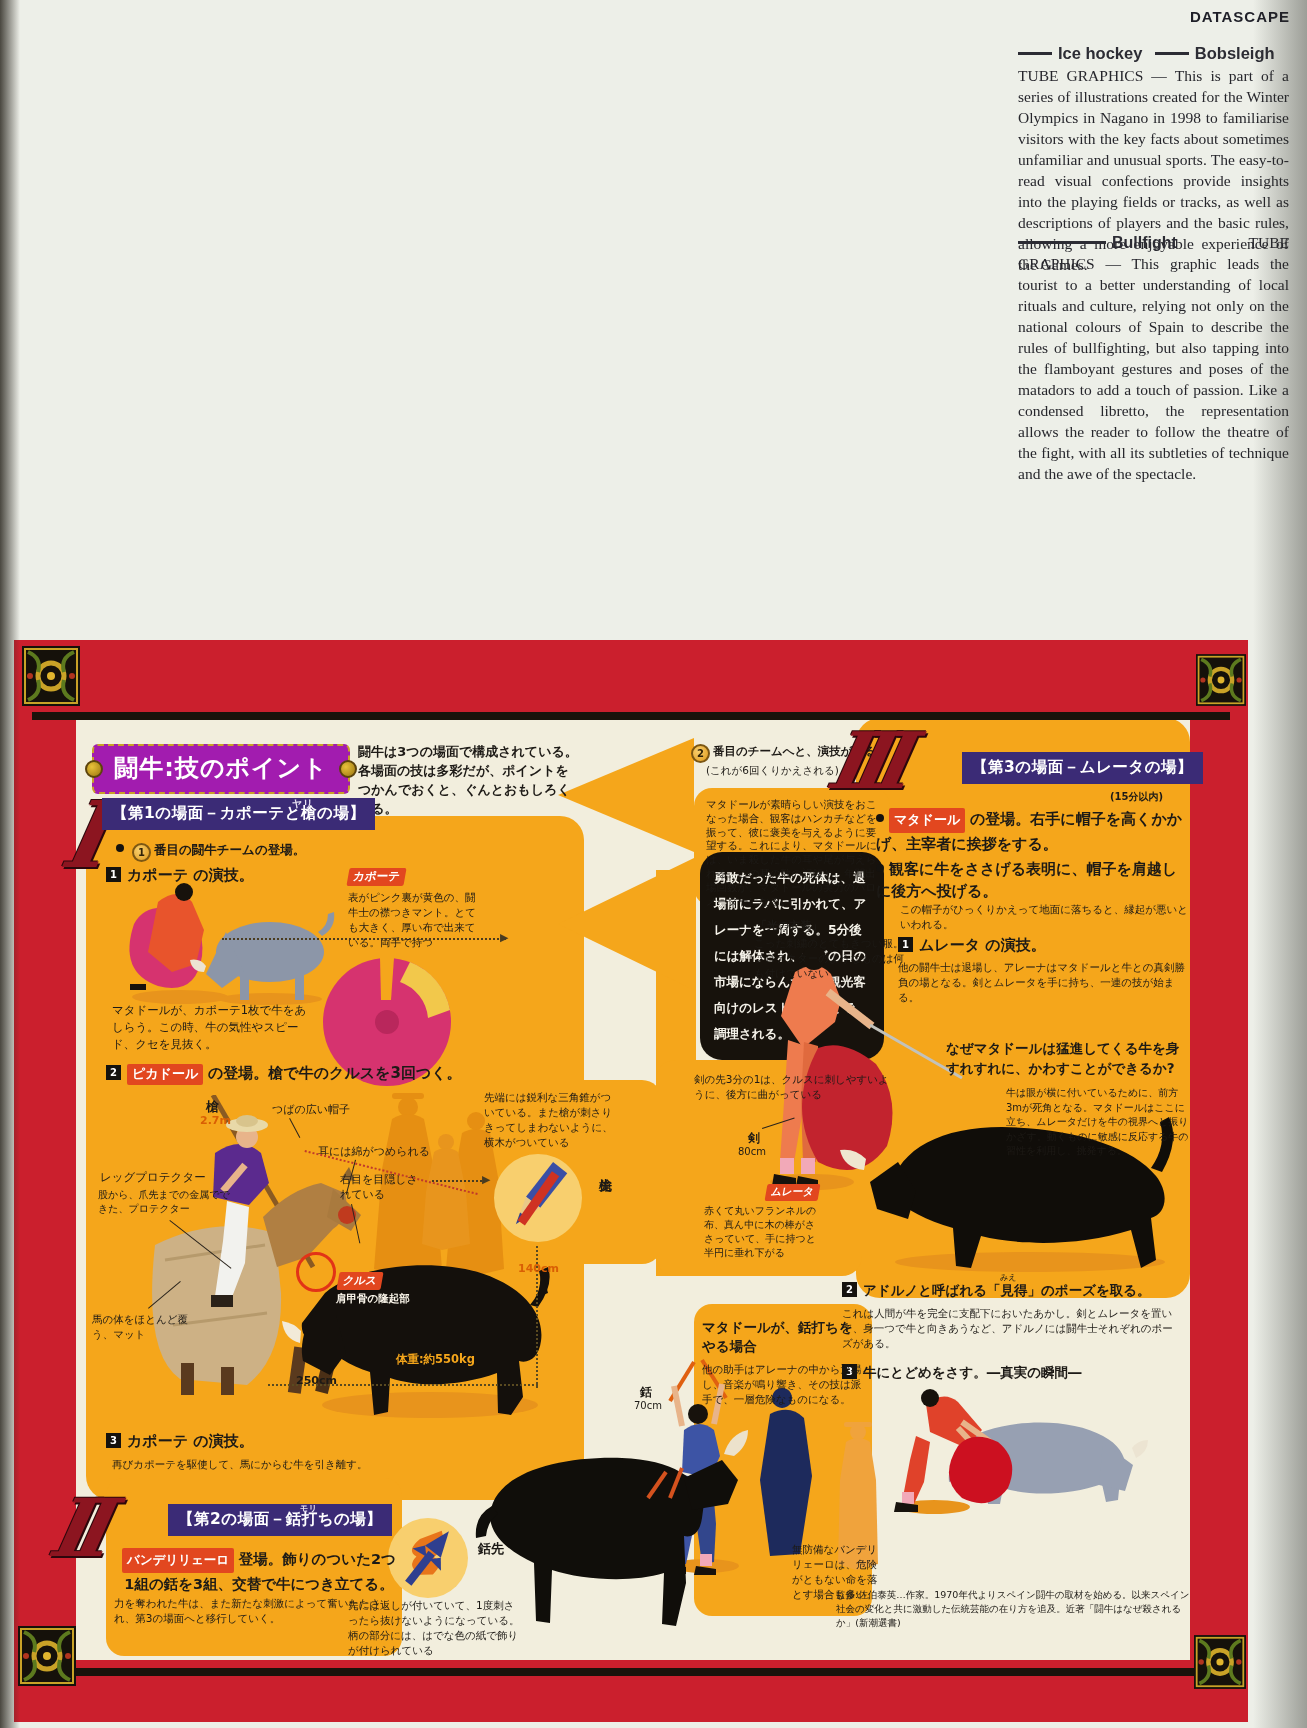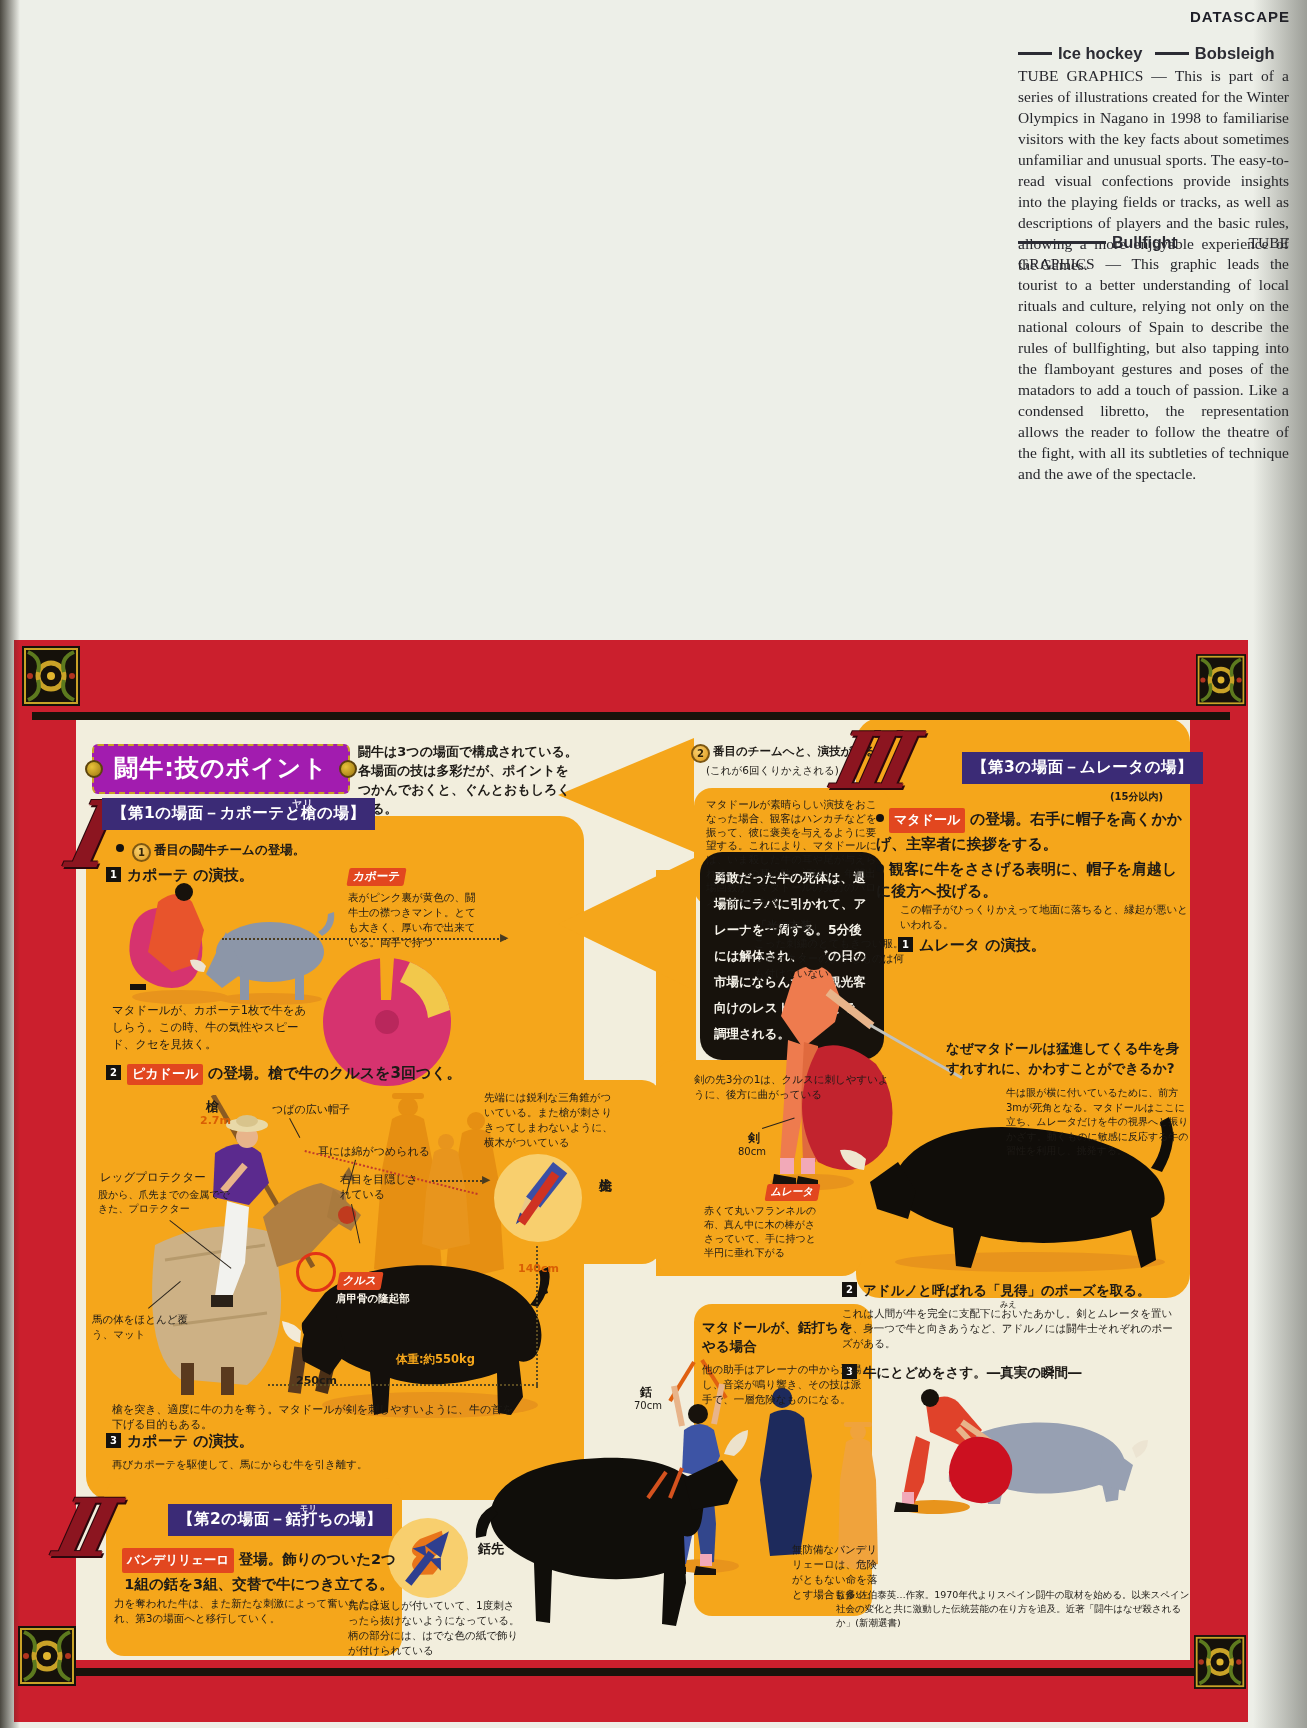--- a/index.html
+++ b/index.html
@@ -235,21 +235,20 @@
   </svg>
   <div class="abs" style="left:296px;top:1252px;width:34px;height:34px;border:3px solid #e23317;border-radius:50%;z-index:3;"></div>
   <span class="tag skew abs" style="left:338px;top:1272px;font-size:11px;z-index:3;">クルス</span>
   <div class="abs b" style="left:336px;top:1292px;font-size:10.5px;color:#fdf8ec;z-index:3;">肩甲骨の隆起部</div>
   <div class="abs" style="left:536px;top:1246px;height:142px;border-left:2px dotted #5a4a20;z-index:3;"></div>
   <div class="abs b" style="left:518px;top:1262px;font-size:11px;color:#d95f04;z-index:3;">140cm</div>
   <div class="abs" style="left:268px;top:1384px;width:270px;border-top:2px dotted #5a4a20;z-index:3;"></div>
   <div class="abs jt b" style="left:296px;top:1374px;font-size:11px;z-index:3;">250cm</div>
   <div class="abs b" style="left:396px;top:1352px;font-size:11.5px;color:#f5a61b;z-index:3;">体重:約550kg</div>
 
-  <div class="abs jt" style="left:112px;top:1402px;width:404px;font-size:11px;line-height:15px;z-index:3;">槍を突き、適度に牛の力を奪う。マタドールが剣を刺しやすいように、牛の首を下げる目的もある。</div>
 
   <div class="abs jt" style="left:106px;top:1432px;font-size:15px;z-index:3;">
     <span class="sq">3</span><span class="b">カポーテ の演技。</span>
   </div>
   <div class="abs jt" style="left:112px;top:1458px;width:310px;font-size:10.5px;z-index:3;">再びカポーテを駆使して、馬にからむ牛を引き離す。</div>
 
   <div class="abs jt b" style="left:688px;top:744px;font-size:11.5px;z-index:3;white-space:nowrap;">
     <span class="coin">2</span><span>番目のチームへと、演技が移る。</span>
   </div>
   <div class="abs jt" style="left:706px;top:764px;font-size:10.5px;z-index:3;">(これが6回くりかえされる)</div>
@@ -265,20 +264,21 @@
     <span class="dot"></span><span class="b">観客に牛をささげる表明に、帽子を肩越しに後方へ投げる。</span>
   </div>
   <div class="abs jt" style="left:876px;top:808px;width:312px;font-size:15px;line-height:22px;z-index:3;">
     <span class="dot"></span><span class="tag" style="font-size:13px;">マタドール</span> <span class="b">の登場。右手に帽子を高くかかげ、主宰者に挨拶をする。</span>
   </div>
   <div class="abs jt small" style="left:900px;top:902px;width:292px;z-index:3;">この帽子がひっくりかえって地面に落ちると、縁起が悪いといわれる。</div>
 
   <div class="abs jt" style="left:898px;top:936px;font-size:15px;z-index:3;">
     <span class="sq">1</span><span class="b">ムレータ の演技。</span>
   </div>
+  <div class="abs jt small" style="left:898px;top:960px;width:290px;z-index:3;">他の闘牛士は退場し、アレーナはマタドールと牛との真剣勝負の場となる。剣とムレータを手に持ち、一連の技が始まる。</div>
 
   <div class="abs jt b" style="left:756px;top:918px;font-size:11px;z-index:3;">「光の衣装」</div>
   <div class="abs jt small" style="left:754px;top:936px;width:152px;z-index:3;">こった刺繍のとてもきつい服。プロテクターのようなものは何も付けていない</div>
 
   <svg class="abs" style="left:700px;top:930px;z-index:2;" width="500" height="350" viewBox="0 0 500 350">
     <ellipse cx="112" cy="252" rx="42" ry="8" fill="#e8941c"></ellipse>
     <ellipse cx="330" cy="332" rx="135" ry="10" fill="#e8941c"></ellipse>
     <path d="M95,42 q22,-14 36,2 l10,26 -6,22 -32,26 -22,-32 z" fill="#ee7b4e"></path>
     <circle cx="114" cy="28" r="12" fill="#17120c"></circle>
     <path d="M88,110 l18,6 -2,58 -10,58 -14,0 4,-60 z" fill="#ee7b4e"></path>
@@ -302,21 +302,21 @@
   <div class="lead-line" style="left:762px;top:1128px;width:34px;transform:rotate(-18deg);z-index:3;"></div>
   <span class="tag skew abs" style="left:766px;top:1184px;font-size:10.5px;z-index:3;">ムレータ</span>
   <div class="abs jt" style="left:704px;top:1204px;width:114px;font-size:10px;line-height:14px;z-index:3;">赤くて丸いフランネルの布、真ん中に木の棒がささっていて、手に持つと半円に垂れ下がる</div>
 
   <div class="abs jt b" style="left:946px;top:1038px;width:246px;font-size:13.5px;line-height:20px;z-index:3;">なぜマタドールは猛進してくる牛を身すれすれに、かわすことができるか?</div>
   <div class="abs jt" style="left:1006px;top:1086px;width:184px;font-size:10px;line-height:14.5px;z-index:3;">牛は眼が横に付いているために、前方3mが死角となる。マタドールはここに立ち、ムレータだけを牛の視界へと振りかざす。動くものに敏感に反応する牛の習性を利用し、挑発する。</div>
 
   <div class="abs jt" style="left:842px;top:1282px;font-size:13.5px;z-index:3;white-space:nowrap;">
     <span class="sq">2</span><span class="b">アドルノと呼ばれる「見得」のポーズを取る。</span>
   </div>
-  <div class="abs jt" style="left:1000px;top:1272px;font-size:8px;z-index:3;margin-top:27px;">みえ</div>
+  <div class="abs jt" style="left:1000px;top:1272px;font-size:8px;z-index:3;">みえ</div>
   <div class="abs jt small" style="left:842px;top:1306px;width:334px;z-index:3;">これは人間が牛を完全に支配下においたあかし。剣とムレータを置いて、身一つで牛と向きあうなど、アドルノには闘牛士それぞれのポーズがある。</div>
 
   <div class="abs jt" style="left:842px;top:1364px;font-size:13.5px;z-index:3;white-space:nowrap;">
     <span class="sq">3</span><span class="b">牛にとどめをさす。―真実の瞬間―</span>
   </div>
 
   <svg class="abs" style="left:866px;top:1388px;z-index:2;" width="290" height="128" viewBox="0 0 290 128">
     <ellipse cx="68" cy="119" rx="36" ry="7" fill="#e8941c"></ellipse>
     <path d="M95,55 C130,30 202,28 237,48 C260,60 264,80 254,92 L252,112 240,114 236,96 C202,108 162,108 137,100 L134,116 122,116 120,96 C107,88 95,75 95,55 Z" fill="#97a0b2"></path>
     <path d="M237,55 l30,22 -8,26 -26,-6 z" fill="#97a0b2"></path>

